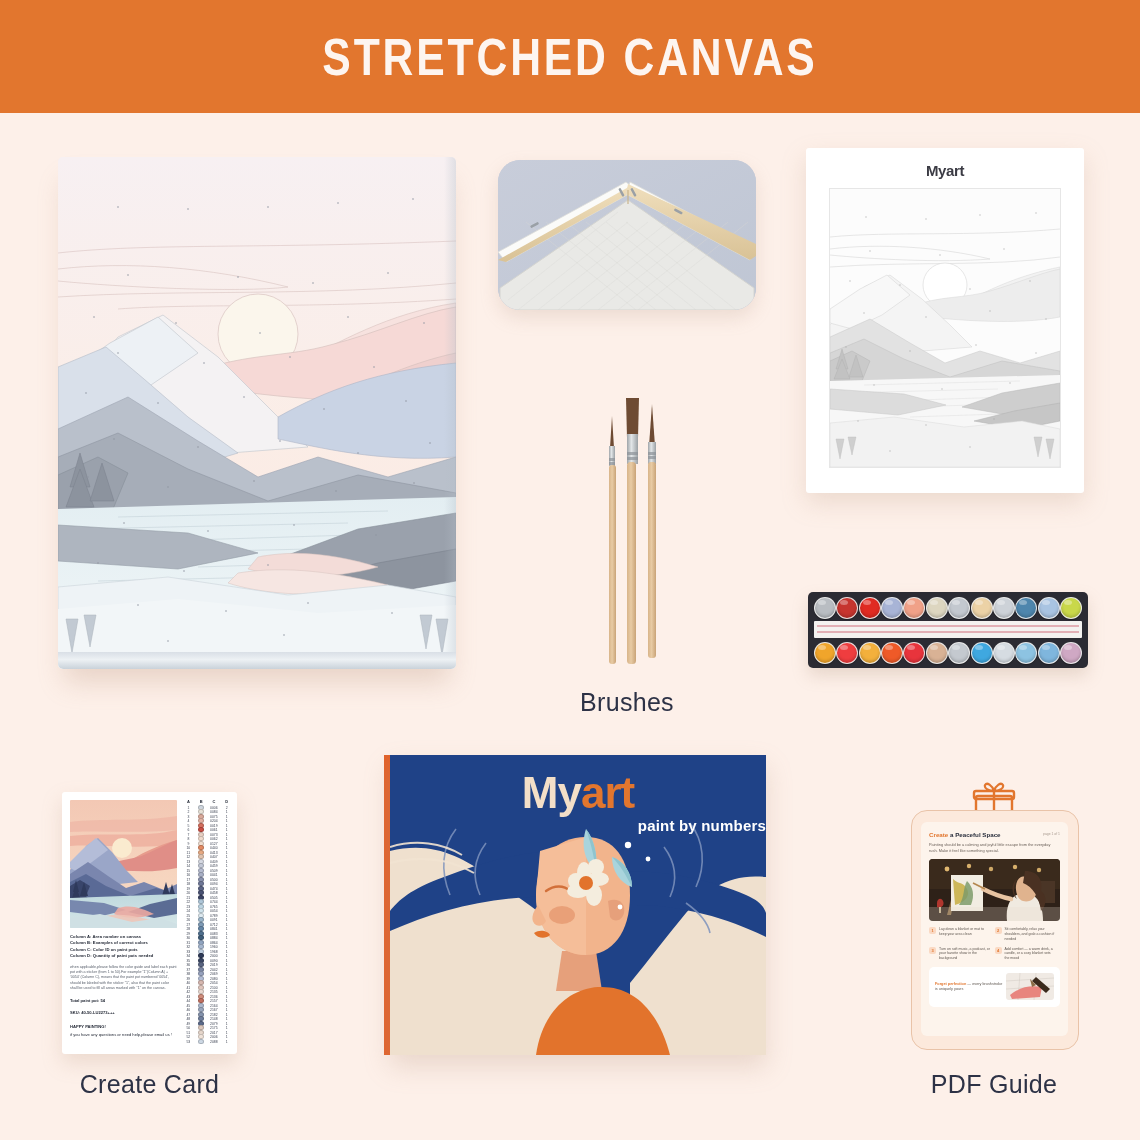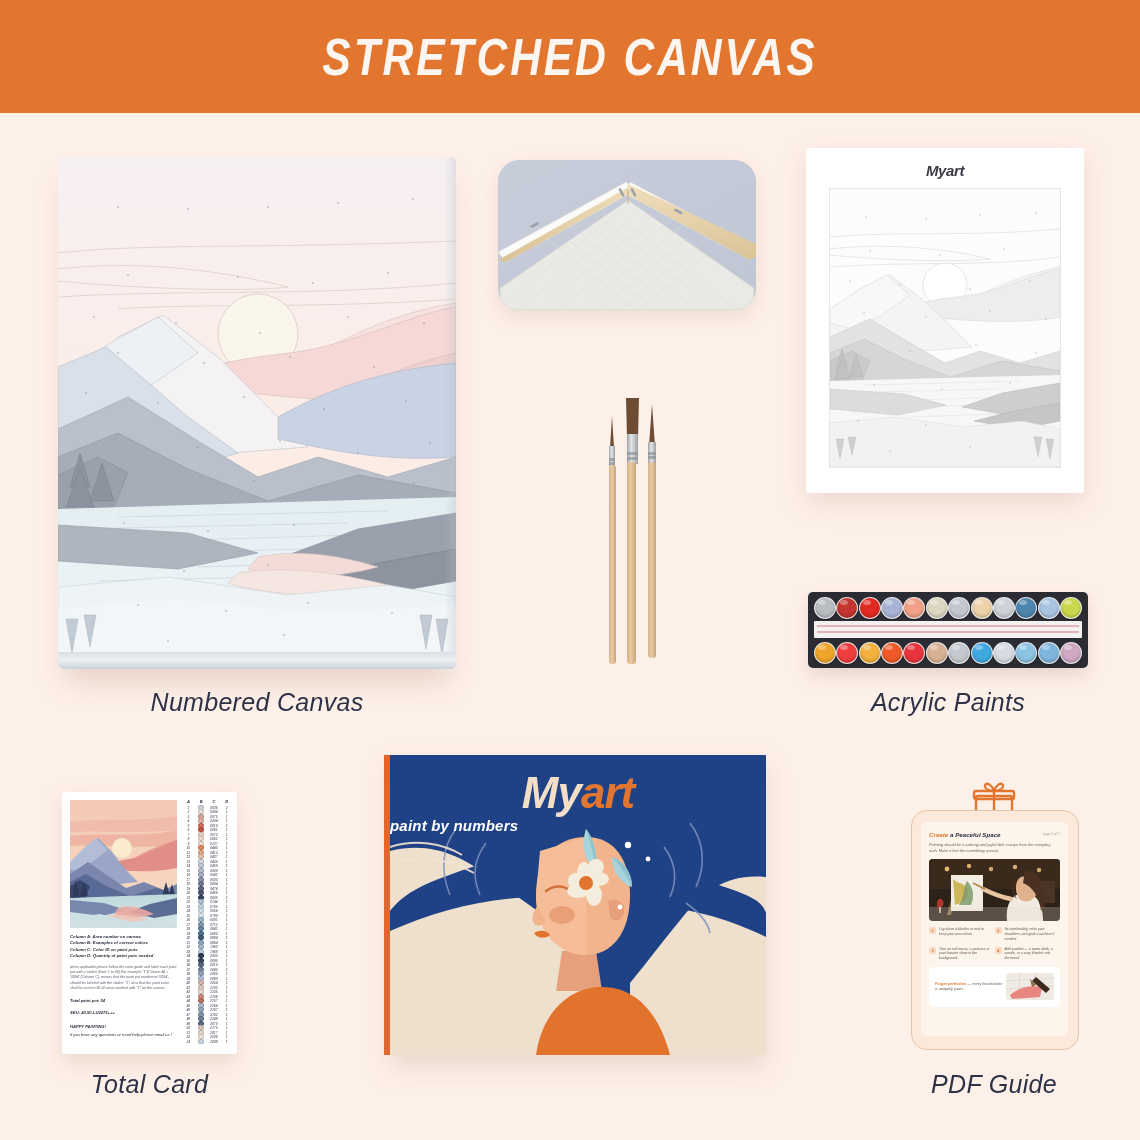--- a/index.html
+++ b/index.html
@@ -2,21 +2,21 @@
 <html><head>
 <meta charset="utf-8">
 <style>
   html,body{margin:0;padding:0;}
   body{
     width:1140px;height:1140px;overflow:hidden;
     background:#FDF0E9;
     font-family:"Liberation Sans", sans-serif;
     -webkit-font-smoothing:antialiased;
   }
-  .page{position:relative;width:1140px;height:1140px;font-style:italic;}
+  .page{position:relative;width:1140px;height:1140px;}
 
   
   .header{
     position:absolute;left:0;top:0;width:1140px;height:113px;
     background:#E2762E;display:flex;align-items:center;justify-content:center;
   }
   .header-title{
     color:#FDF5F0;font-size:52px;font-weight:700;letter-spacing:3.5px;
     transform:scaleX(.82);transform-origin:center;white-space:nowrap;
     font-family:"Liberation Sans", sans-serif;
@@ -127,21 +127,21 @@
     box-shadow:0 12px 24px rgba(185,150,128,.28);overflow:hidden;
   }
   .box-spine{position:absolute;left:0;top:0;width:7px;height:300px;background:#E2622A;}
   .box-logo{
     position:absolute;left:0;right:0;top:16px;text-align:center;
     font-size:44px;font-weight:700;letter-spacing:-1px;line-height:1;
   }
   .logo-my{color:#F3DFC8;}
   .logo-art{color:#E2762E;}
   .box-tag{
-    position:absolute;left:0;right:0;top:62px;text-align:left;color:#FFFFFF;
+    position:absolute;left:0;right:0;top:62px;text-align:right;color:#FFFFFF;
     font-size:15px;font-weight:600;letter-spacing:.2px;
   }
 
   
   .pdf-wrap{position:absolute;left:903px;top:782px;width:182px;height:272px;}
   .pdf-outer{
     position:absolute;left:8px;top:28px;width:166px;height:238px;
     border:1.4px solid #E9C3A8;border-radius:16px;background:#FCE9DC;
   }
   .pdf-inner{
@@ -300,21 +300,20 @@
             <circle cx="250" cy="446" r="1"></circle>
           <circle cx="334" cy="456" r="1"></circle>
             <circle cx="110" cy="484" r="1"></circle>
             <circle cx="226" cy="478" r="1"></circle>
         </g>
       </svg>
       <div class="canvas-side"></div>
       <div class="canvas-edge"></div>
     </div>
   </div>
-  <div class="caption" style="left:58px;top:688px;width:398px;">Numbered Canvas</div>
 
   <div class="prestretch-wrap">
     <div class="prestretch-img">
       <svg class="scene" viewBox="0 0 258 150" preserveAspectRatio="none">
         <defs>
           <linearGradient id="bgPS" x1="0" y1="0" x2="1" y2="1">
             <stop offset="0%" stop-color="#C8CDDA"></stop>
               <stop offset="100%" stop-color="#BFC6D4"></stop>
           </linearGradient>
           <linearGradient id="wood" x1="0" y1="0" x2="0" y2="1">
@@ -471,20 +470,21 @@
 
       <g>
         <path d="M80,18 L83,60 L77,60 Z" fill="#6E4B33"></path>
         <rect x="76" y="56" width="8" height="22" fill="url(#ferr)"></rect>
         <rect x="76" y="66" width="8" height="3" fill="#8C9297" opacity=".7"></rect>
         <rect x="76" y="70" width="8" height="3" fill="#8C9297" opacity=".7"></rect>
         <rect x="76" y="76" width="8" height="196" rx="3" fill="url(#handle)"></rect>
       </g>
     </svg>
   </div>
+  <div class="caption" style="left:498px;top:688px;width:258px;">Brushes</div>
 
   <div class="paints-wrap">
     <div class="tray">
       <div class="pot-row top">
           <div class="pot" style="background: rgb(185, 189, 194);"></div>
           <div class="pot" style="background: rgb(198, 53, 47);"></div>
           <div class="pot" style="background: rgb(224, 43, 34);"></div>
           <div class="pot" style="background: rgb(168, 180, 214);"></div>
           <div class="pot" style="background: rgb(240, 161, 136);"></div>
           <div class="pot" style="background: rgb(221, 214, 192);"></div>
@@ -508,21 +508,20 @@
           <div class="pot" style="background: rgb(217, 178, 149);"></div>
           <div class="pot" style="background: rgb(196, 201, 207);"></div>
           <div class="pot" style="background: rgb(63, 168, 224);"></div>
           <div class="pot" style="background: rgb(214, 220, 226);"></div>
           <div class="pot" style="background: rgb(141, 195, 226);"></div>
           <div class="pot" style="background: rgb(127, 182, 221);"></div>
           <div class="pot" style="background: rgb(207, 168, 196);"></div>
         </div>
     </div>
   </div>
-  <div class="caption" style="left:808px;top:688px;width:280px;">Acrylic Paints</div>
 
   <div class="colorcard-wrap">
     <div class="colorcard">
       <div class="cc-left">
         <div class="cc-art">
           <svg class="scene" viewBox="0 0 107 128" preserveAspectRatio="none">
             <defs>
               <linearGradient id="ccSky" x1="0" y1="0" x2="0" y2="1">
                 <stop offset="0%" stop-color="#F3C8B4"></stop>
                   <stop offset="55%" stop-color="#F6D4BE"></stop>
@@ -894,21 +893,21 @@
             <div class="cc-row">
               <span>53</span>
               <span><i class="cc-dot" style="background:#cdd8e4"></i></span>
               <span>2088</span>
               <span>1</span>
             </div>
           </div>
       </div>
     </div>
   </div>
-  <div class="caption" style="left:62px;top:1070px;width:175px;">Total Card</div>
+  <div class="caption" style="left:62px;top:1070px;width:175px;">Create Card</div>
 
   <div class="box-wrap">
     <div class="box-spine"></div>
     <div class="box-face">
       <svg class="scene" viewBox="0 0 376 300" preserveAspectRatio="none">
         <rect width="376" height="300" fill="#1F4287"></rect>
 
         <path d="M0,96 C40,86 70,100 100,122 C140,150 170,172 196,196 L196,300 L0,300 Z" fill="#EFE0CE"></path>
         <path d="M376,122 C340,118 316,134 296,158 C276,182 258,206 240,228 L240,300 L376,300 Z" fill="#EFE0CE"></path>
 

